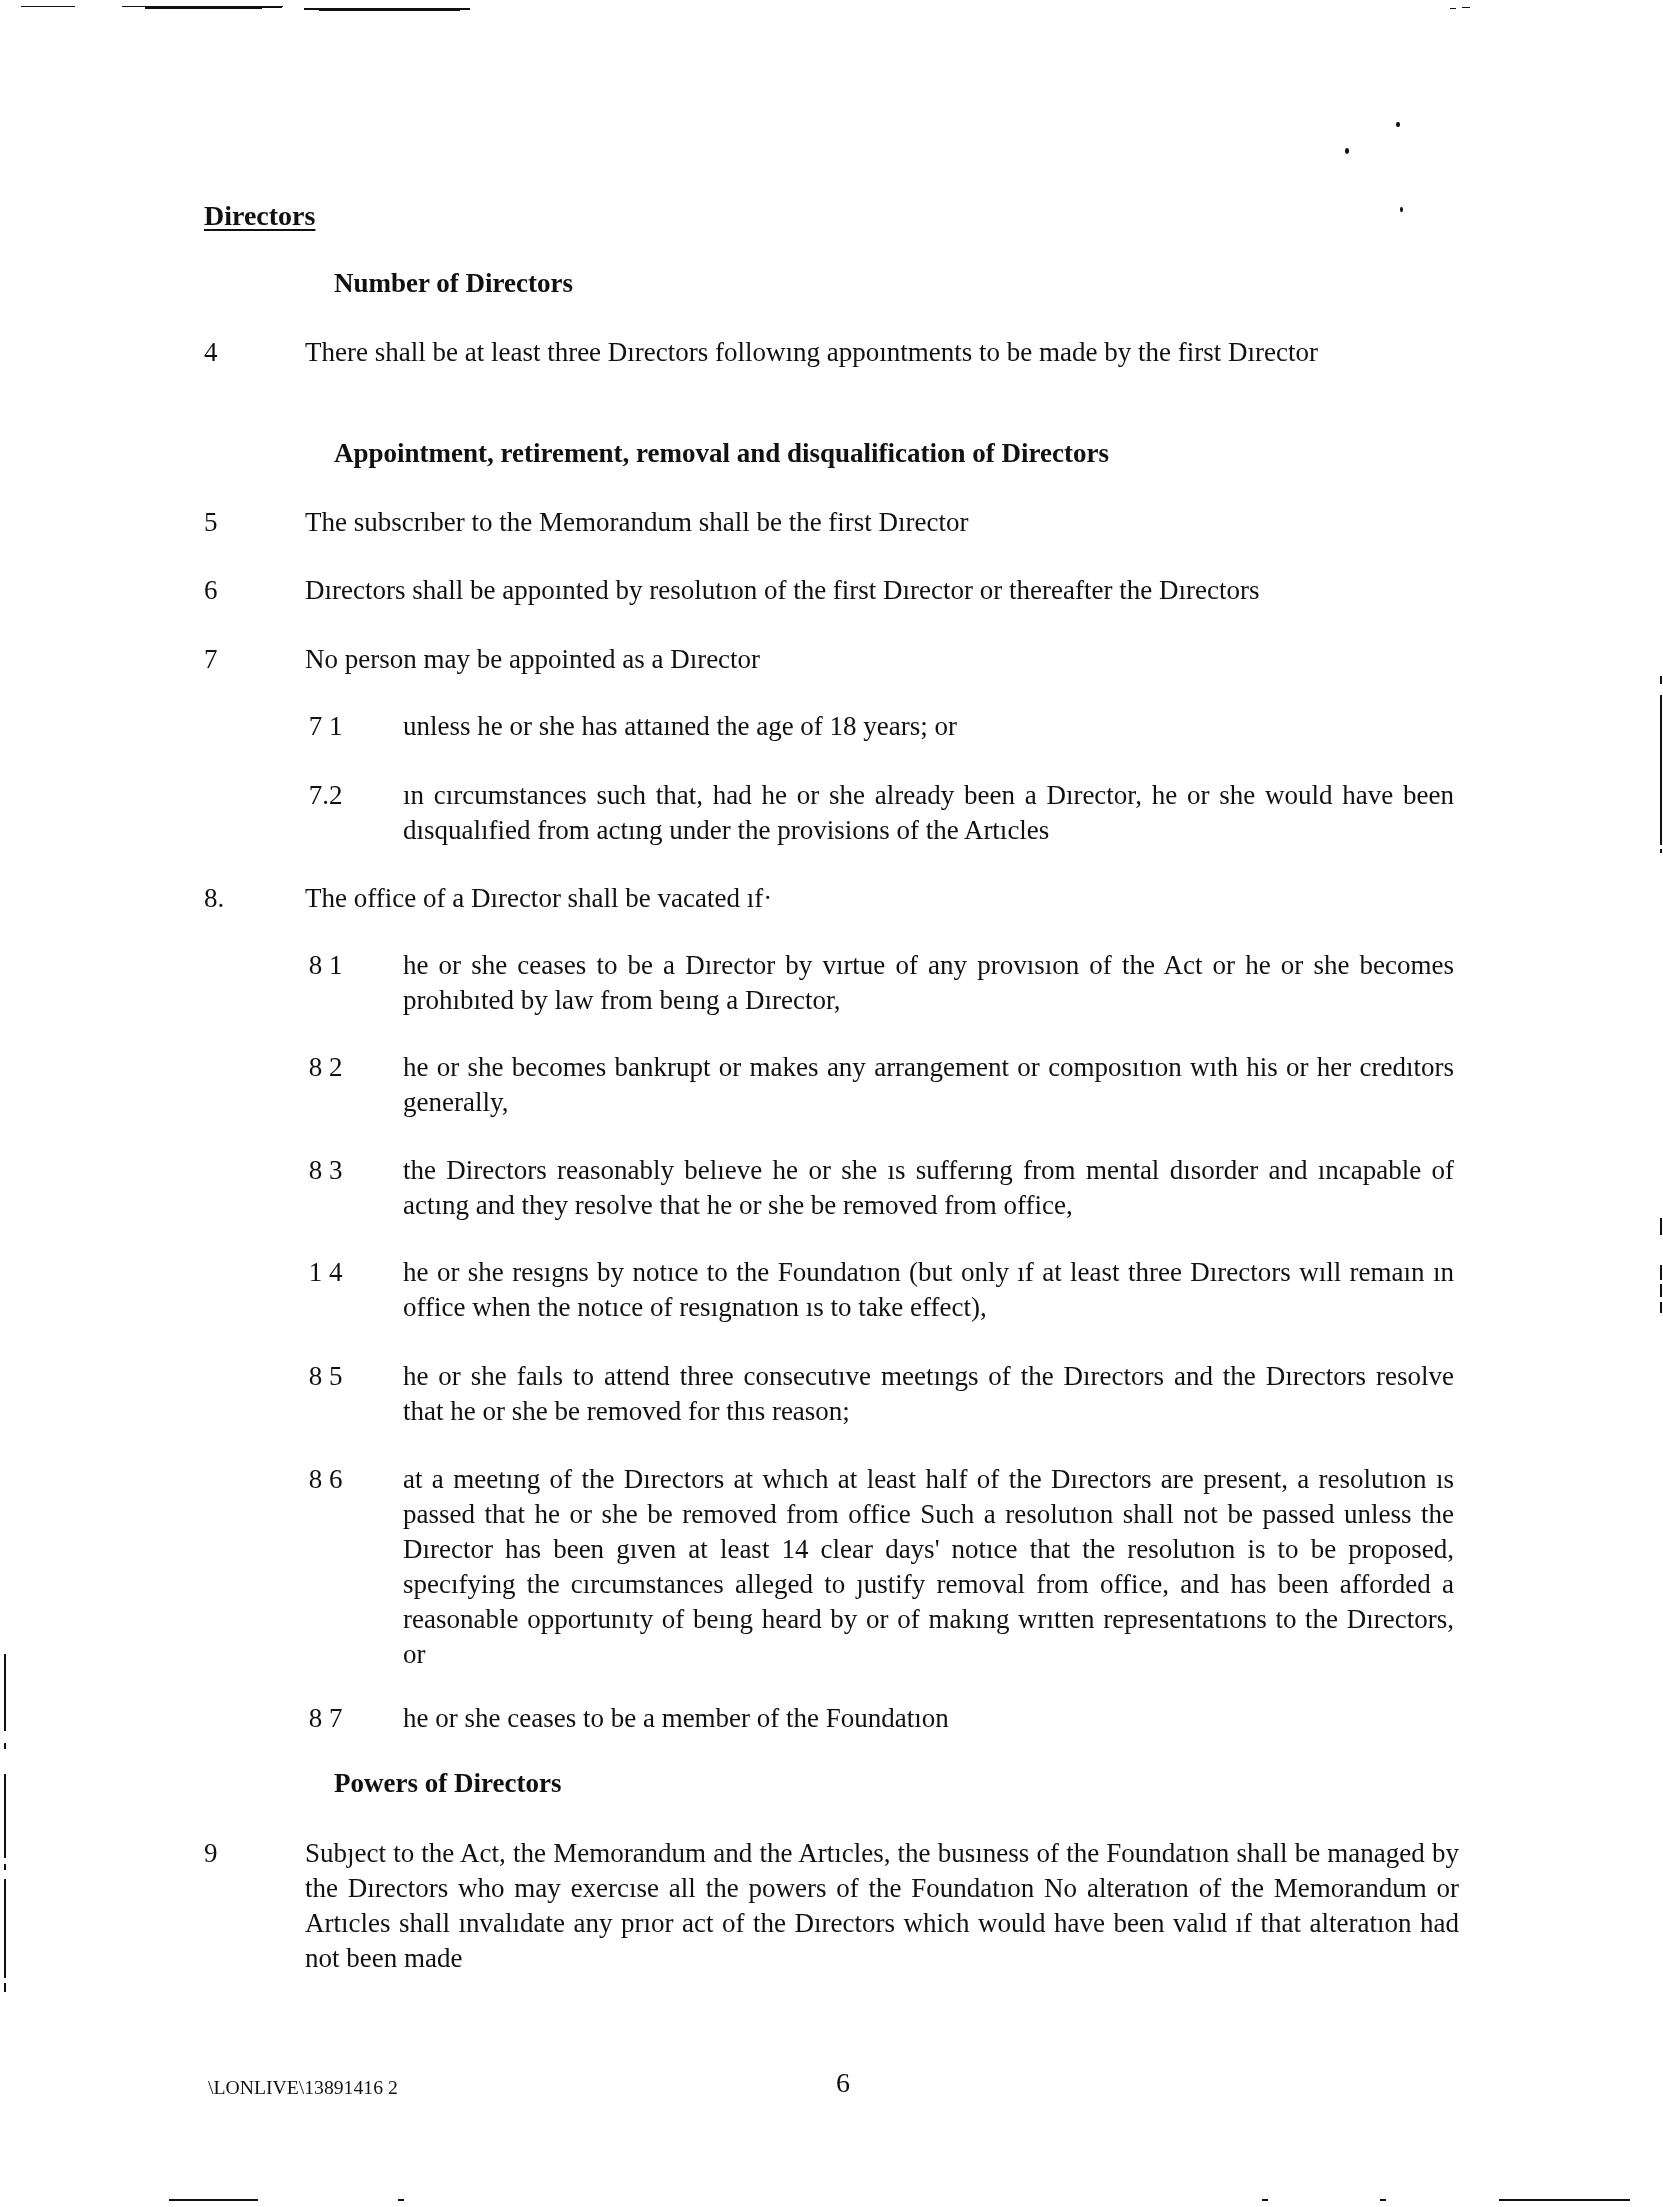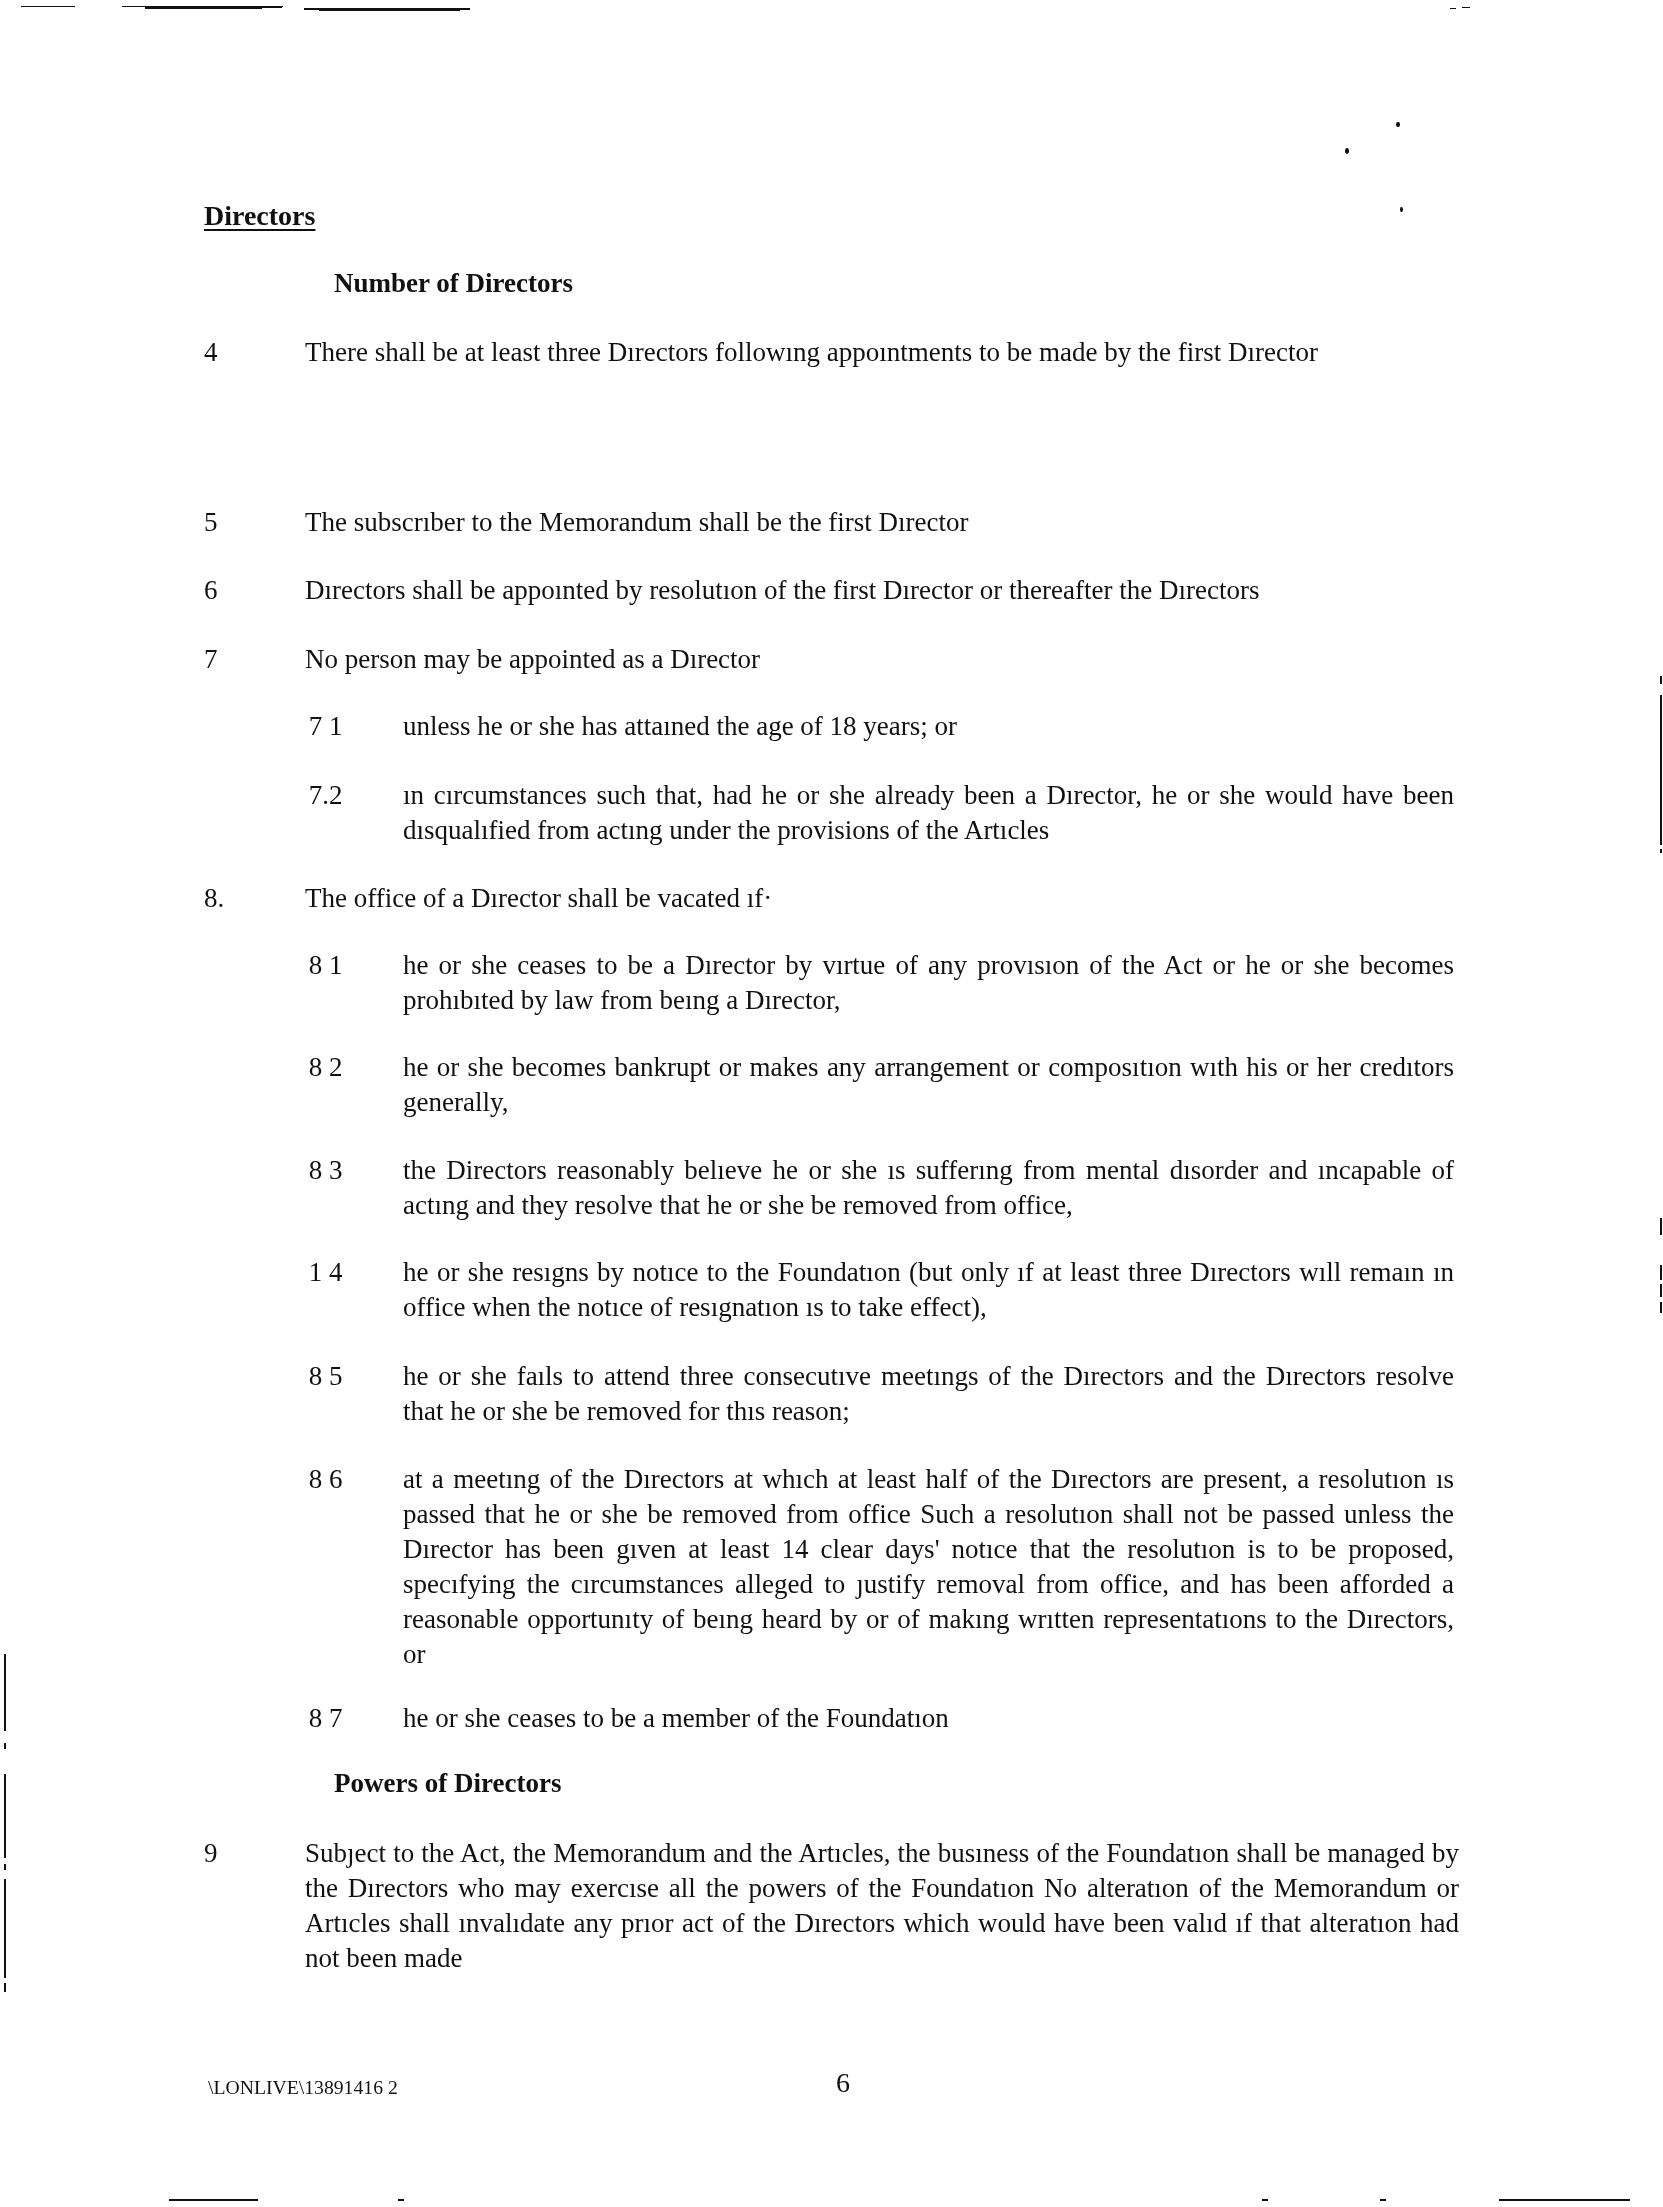--- a/index.html
+++ b/index.html
@@ -133,20 +133,21 @@
 
   <div class="section-title">Directors</div>
 
   <div class="subheading" style="top:268px;">Number of Directors</div>
 
   <div class="clause" style="top:335px;">
     <span class="clause-num">4</span>
     <div class="clause-body">There shall be at least three Dırectors followıng appoıntments to be made by the first Dırector</div>
   </div>
 
+  <div class="subheading" style="top:438px;">Appointment, retirement, removal and disqualification of Directors</div>
 
   <div class="clause" style="top:505px;">
     <span class="clause-num">5</span>
     <div class="clause-body">The subscrıber to the Memorandum shall be the first Dırector</div>
   </div>
 
   <div class="clause" style="top:573px;">
     <span class="clause-num">6</span>
     <div class="clause-body">Dırectors shall be appoınted by resolutıon of the first Dırector or thereafter the Dırectors</div>
   </div>

